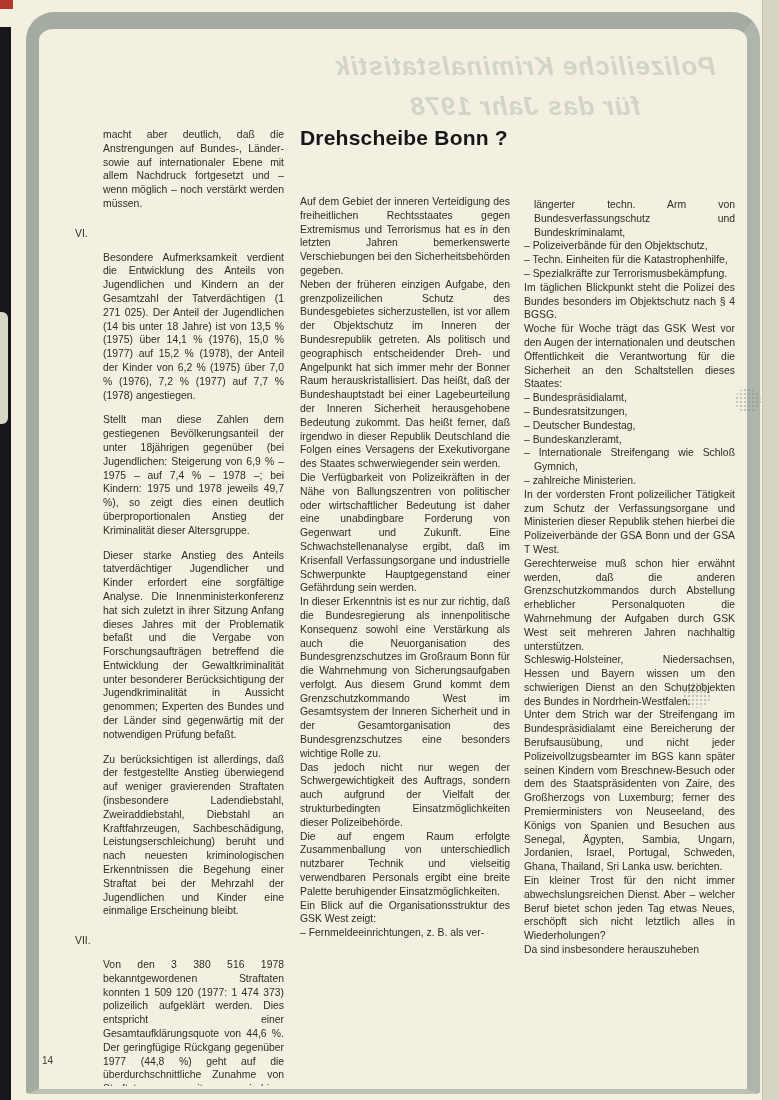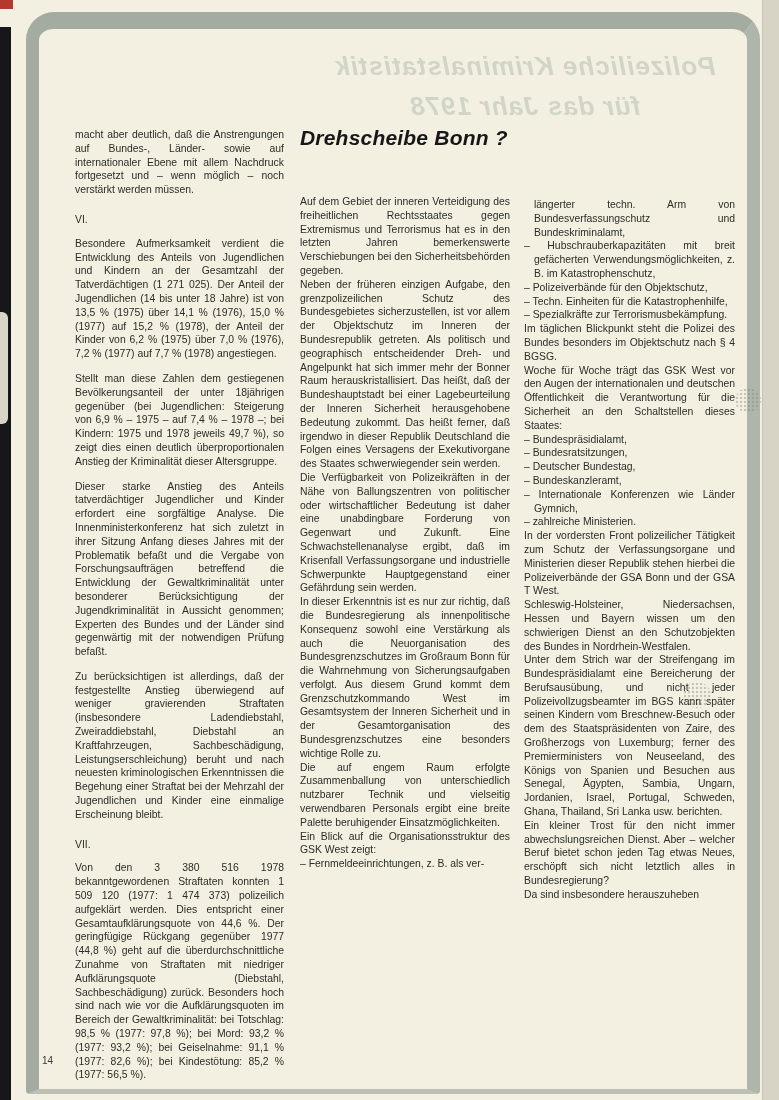--- a/index.html
+++ b/index.html
@@ -34,25 +34,25 @@
     background-size:4px 4px;opacity:.8;
   }
   .artifact.a1{left:735px;top:388px;width:26px;height:25px;}
   .artifact.a2{left:683px;top:682px;width:28px;height:26px;}
   
   .col{position:absolute;font-size:10.4px;line-height:13.8px;text-align:justify;overflow:hidden;}
   .col-left  {left:75px; top:128px;width:209px;height:958px;}
   .col-middle{left:300px;top:126px;width:210px;height:966px;}
   .col-right {left:524px;top:198px;width:211px;height:894px;}
   .article-title{
-    font-size:21px;line-height:24px;font-weight:bold;font-style:italic;
+    font-size:21px;line-height:24px;font-weight:bold;
     color:#17171a;letter-spacing:.2px;margin:0 0 45px 0;text-align:left;
   }
   .blk{margin:0;}
-  .col-left .blk.p{margin-bottom:11px;}
+  .col-left .blk.p{margin-bottom:11px;margin-left:28px;}
   .blk.head{margin:16px 0 10px 0;}
   .blk.bullet{padding-left:10px;text-indent:-10px;}
   .blk.cont{padding-left:10px;}
   .bold{font-weight:normal;}
   .pagenum{position:absolute;left:42px;top:1055px;font-size:10px;color:#3a3a36;}
 </style>
 </head>
 <body>
 
 <div class="red-corner"></div>
@@ -80,40 +80,41 @@
     <p class="blk p"><span>Von den 3 380 516 1978 bekanntgewordenen Straftaten konnten 1 509 120 (1977: 1 474 373) polizeilich aufgeklärt werden. Dies entspricht einer Gesamtaufklärungsquote von 44,6 %. Der geringfügige Rückgang gegenüber 1977 (44,8 %) geht auf die überdurchschnittliche Zunahme von Straftaten mit niedriger Aufklärungsquote (Diebstahl, Sachbeschädigung) zurück. Besonders hoch sind nach wie vor die Aufklärungsquoten im Bereich der Gewaltkriminalität: bei Totschlag: 98,5 % (1977: 97,8 %); bei Mord: 93,2 % (1977: 93,2 %); bei Geiselnahme: 91,1 % (1977: 82,6 %); bei Kindestötung: 85,2 % (1977: 56,5 %).</span></p>
   </div>
 
 <div class="col col-middle">
   <h1 class="article-title">Drehscheibe Bonn ?</h1>
   <div>
       <p class="blk p"><span>Auf dem Gebiet der inneren Verteidigung des freiheitlichen Rechtsstaates gegen Extremismus und Terrorismus hat es in den letzten Jahren bemerkenswerte Verschiebungen bei den Sicherheitsbehörden gegeben.</span></p>
       <p class="blk p"><span>Neben der früheren einzigen Aufgabe, den grenzpolizeilichen Schutz des Bundesgebietes sicherzustellen, ist vor allem der </span><span class="bold">Objektschutz im Inneren der Bundesrepublik</span><span> getreten. Als politisch und geographisch entscheidender Dreh- und Angelpunkt hat sich immer mehr der Bonner Raum herauskristallisiert. Das heißt, daß der Bundeshauptstadt bei einer Lagebeurteilung der Inneren Sicherheit herausgehobene Bedeutung zukommt. Das heißt ferner, daß irgendwo in dieser Republik Deutschland die Folgen eines Versagens der Exekutivorgane des Staates schwerwiegender sein werden.</span></p>
       <p class="blk p"><span>Die </span><span class="bold">Verfügbarkeit von Polizeikräften in der Nähe von Ballungszentren</span><span> von politischer oder wirtschaftlicher Bedeutung ist daher eine unabdingbare Forderung von Gegenwart und Zukunft. Eine Schwachstellenanalyse ergibt, daß im Krisenfall Verfassungsorgane und industrielle Schwerpunkte Hauptgegenstand einer Gefährdung sein werden.</span></p>
       <p class="blk p"><span>In dieser Erkenntnis ist es nur zur richtig, daß die Bundesregierung als innenpolitische Konsequenz sowohl eine </span><span class="bold">Verstärkung</span><span> als auch die </span><span class="bold">Neuorganisation des Bundesgrenzschutzes im Großraum Bonn</span><span> für die Wahrnehmung von Sicherungsaufgaben verfolgt. Aus diesem Grund kommt dem </span><span class="bold">Grenzschutzkommando West</span><span> im Gesamtsystem der Inneren Sicherheit und in der Gesamtorganisation des Bundesgrenzschutzes eine besonders wichtige Rolle zu.</span></p>
+      <p class="blk p"><span>Das jedoch nicht nur wegen der Schwergewichtigkeit des Auftrags, sondern auch aufgrund der Vielfalt der strukturbedingten Einsatzmöglichkeiten dieser Polizeibehörde.</span></p>
       <p class="blk p"><span>Die auf engem Raum erfolgte Zusammenballung von unterschiedlich nutzbarer Technik und vielseitig verwendbaren Personals ergibt eine breite Palette beruhigender Einsatzmöglichkeiten.</span></p>
       <p class="blk p"><span>Ein Blick auf die Organisationsstruktur des GSK West zeigt:</span></p>
       <p class="blk bullet"><span>– Fernmeldeeinrichtungen, z. B. als ver-</span></p>
     </div>
 </div>
 
 <div class="col col-right">
     <p class="blk cont"><span>längerter techn. Arm von Bundesverfassungschutz und Bundeskriminalamt,</span></p>
-    <p class="blk bullet"><span>– Hubschrauberkapazitäten mit breit gefächerten Verwendungsmöglichkeiten, z. B. im Katastrophenschutz,</span></p>
     <p class="blk bullet"><span>– Polizeiverbände für den Objektschutz,</span></p>
     <p class="blk bullet"><span>– Techn. Einheiten für die Katastrophenhilfe,</span></p>
     <p class="blk bullet"><span>– Spezialkräfte zur Terrorismusbekämpfung.</span></p>
     <p class="blk p"><span>Im täglichen Blickpunkt steht die Polizei des Bundes besonders im Objektschutz nach § 4 BGSG.</span></p>
     <p class="blk p"><span>Woche für Woche trägt das GSK West vor den Augen der internationalen und deutschen Öffentlichkeit die Verantwortung für die Sicherheit an den Schaltstellen dieses Staates:</span></p>
     <p class="blk bullet"><span>– Bundespräsidialamt,</span></p>
     <p class="blk bullet"><span>– Bundesratsitzungen,</span></p>
     <p class="blk bullet"><span>– Deutscher Bundestag,</span></p>
     <p class="blk bullet"><span>– Bundeskanzleramt,</span></p>
-    <p class="blk bullet"><span>– Internationale Konferenzen wie Länder Gymnich,</span></p>
+    <p class="blk bullet"><span>– Internationale Streifengang wie Schloß Gymnich,</span></p>
     <p class="blk bullet"><span>– zahlreiche Ministerien.</span></p>
     <p class="blk p"><span>In der vordersten Front polizeilicher Tätigkeit zum Schutz der Verfassungsorgane und Ministerien dieser Republik stehen hierbei die Polizeiverbände der </span><span class="bold">GSA Bonn und der GSA T West.</span></p>
+    <p class="blk p"><span>Gerechterweise muß schon hier erwähnt werden, daß die anderen Grenzschutzkommandos durch Abstellung erheblicher Personalquoten die Wahrnehmung der Aufgaben durch GSK West seit mehreren Jahren nachhaltig unterstützen.</span></p>
     <p class="blk p"><span>Schleswig-Holsteiner, Niedersachsen, Hessen und Bayern wissen um den schwierigen Dienst an den Schutzobjekten des Bundes in Nordrhein-Westfalen.</span></p>
     <p class="blk p"><span>Unter dem Strich war der Streifengang im Bundespräsidialamt eine Bereicherung der Berufsausübung, und nicht jeder Polizeivollzugsbeamter im BGS kann später seinen Kindern vom Breschnew-Besuch oder dem des Staatspräsidenten von Zaire, des Großherzogs von Luxemburg; ferner des Premierministers von Neuseeland, des Königs von Spanien und Besuchen aus Senegal, Ägypten, Sambia, Ungarn, Jordanien, Israel, Portugal, Schweden, Ghana, Thailand, Sri Lanka usw. berichten.</span></p>
-    <p class="blk p"><span>Ein kleiner Trost für den nicht immer abwechslungsreichen Dienst. Aber – welcher Beruf bietet schon jeden Tag etwas Neues, erschöpft sich nicht letztlich alles in Bundesregierung?</span></p>
+    <p class="blk p"><span>Ein kleiner Trost für den nicht immer abwechslungsreichen Dienst. Aber – welcher Beruf bietet schon jeden Tag etwas Neues, erschöpft sich nicht letztlich alles in Wiederholungen?</span></p>
     <p class="blk p"><span>Da sind insbesondere herauszuheben</span></p>
   </div>
 
 <div class="pagenum">14</div>
 
 </body></html>

